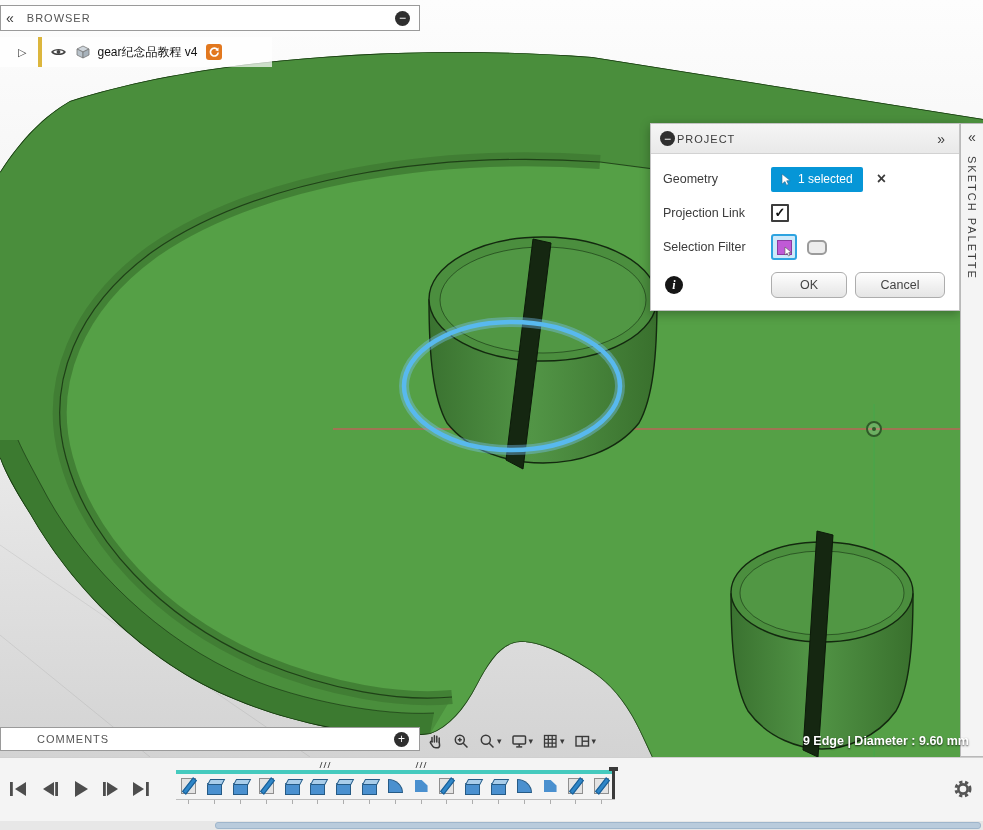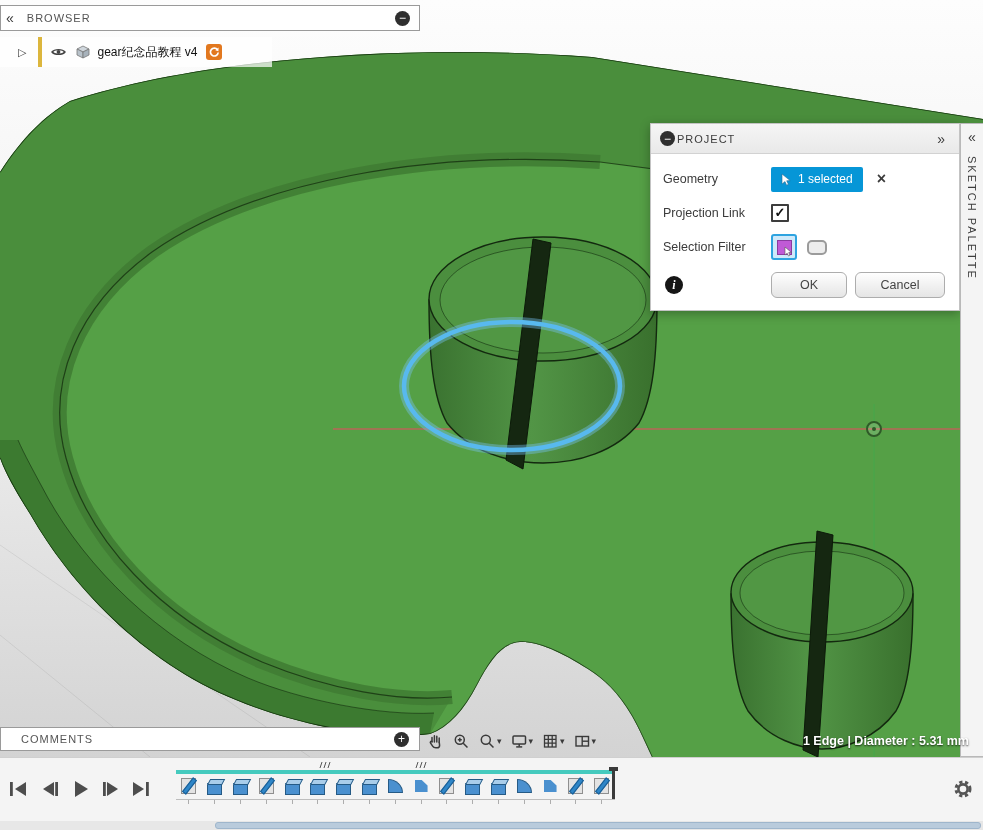--- a/index.html
+++ b/index.html
@@ -62,21 +62,21 @@
   .btn.cancel{width:88px;margin-right:2px;}
 
   
   .palette{position:absolute;left:960px;top:123px;width:23px;height:634px;background:#f4f4f4;
     border:1px solid #b9b9b9;border-right:none;box-sizing:border-box;display:flex;flex-direction:column;align-items:center;}
   .palette-label{writing-mode:vertical-rl;font-size:11px;letter-spacing:2px;color:#3c3c3c;margin-top:12px;}
 
   
   .comments{position:absolute;left:0;top:727px;width:420px;height:24px;background:#fff;
     border:1px solid #9a9a9a;box-sizing:border-box;display:flex;align-items:center;}
-  .comments .panel-title{margin-left:12px;}
+  .comments .panel-title{margin-left:28px;}
   .plus-btn{width:15px;height:15px;border-radius:50%;background:#2f2f2f;color:#fff;font-size:12px;
     display:flex;align-items:center;justify-content:center;margin-right:10px;line-height:1;}
 
   
   .navbar{position:absolute;left:424px;top:729px;height:24px;display:flex;align-items:center;gap:3px;}
   .nav-btn{display:flex;align-items:center;padding:2px 3px;}
   .caret{font-size:9px;color:#3a3a3a;margin-left:1px;}
 
   
   .status-text{position:absolute;right:14px;bottom:9px;color:#fff;font-size:12.5px;font-weight:bold;
@@ -307,21 +307,21 @@
       <span class="nav-btn">
         <svg width="17" height="17" fill="none" stroke="#3a3a3a" stroke-width="1.4">
           <rect x="2" y="3.5" width="12.5" height="9.5"></rect>
             <line x1="8.2" y1="3.5" x2="8.2" y2="13"></line>
             <line x1="8.2" y1="8.2" x2="14.5" y2="8.2"></line>
         </svg>
         <span class="caret">▾</span>
       </span>
     </div>
 
-    <div class="status-text">1 Edge | Diameter : 5.31 mm</div>
+    <div class="status-text">9 Edge | Diameter : 9.60 mm</div>
   </div>
 
   <div class="timeline">
     <div class="playback">
       <span class="pb">
         <svg width="18" height="14" fill="#4d4d4d">
             <rect x="0" y="0" width="2.8" height="14"></rect>
             <polygon points="16,0 16,14 5,7"></polygon>
           </svg>
       </span>

